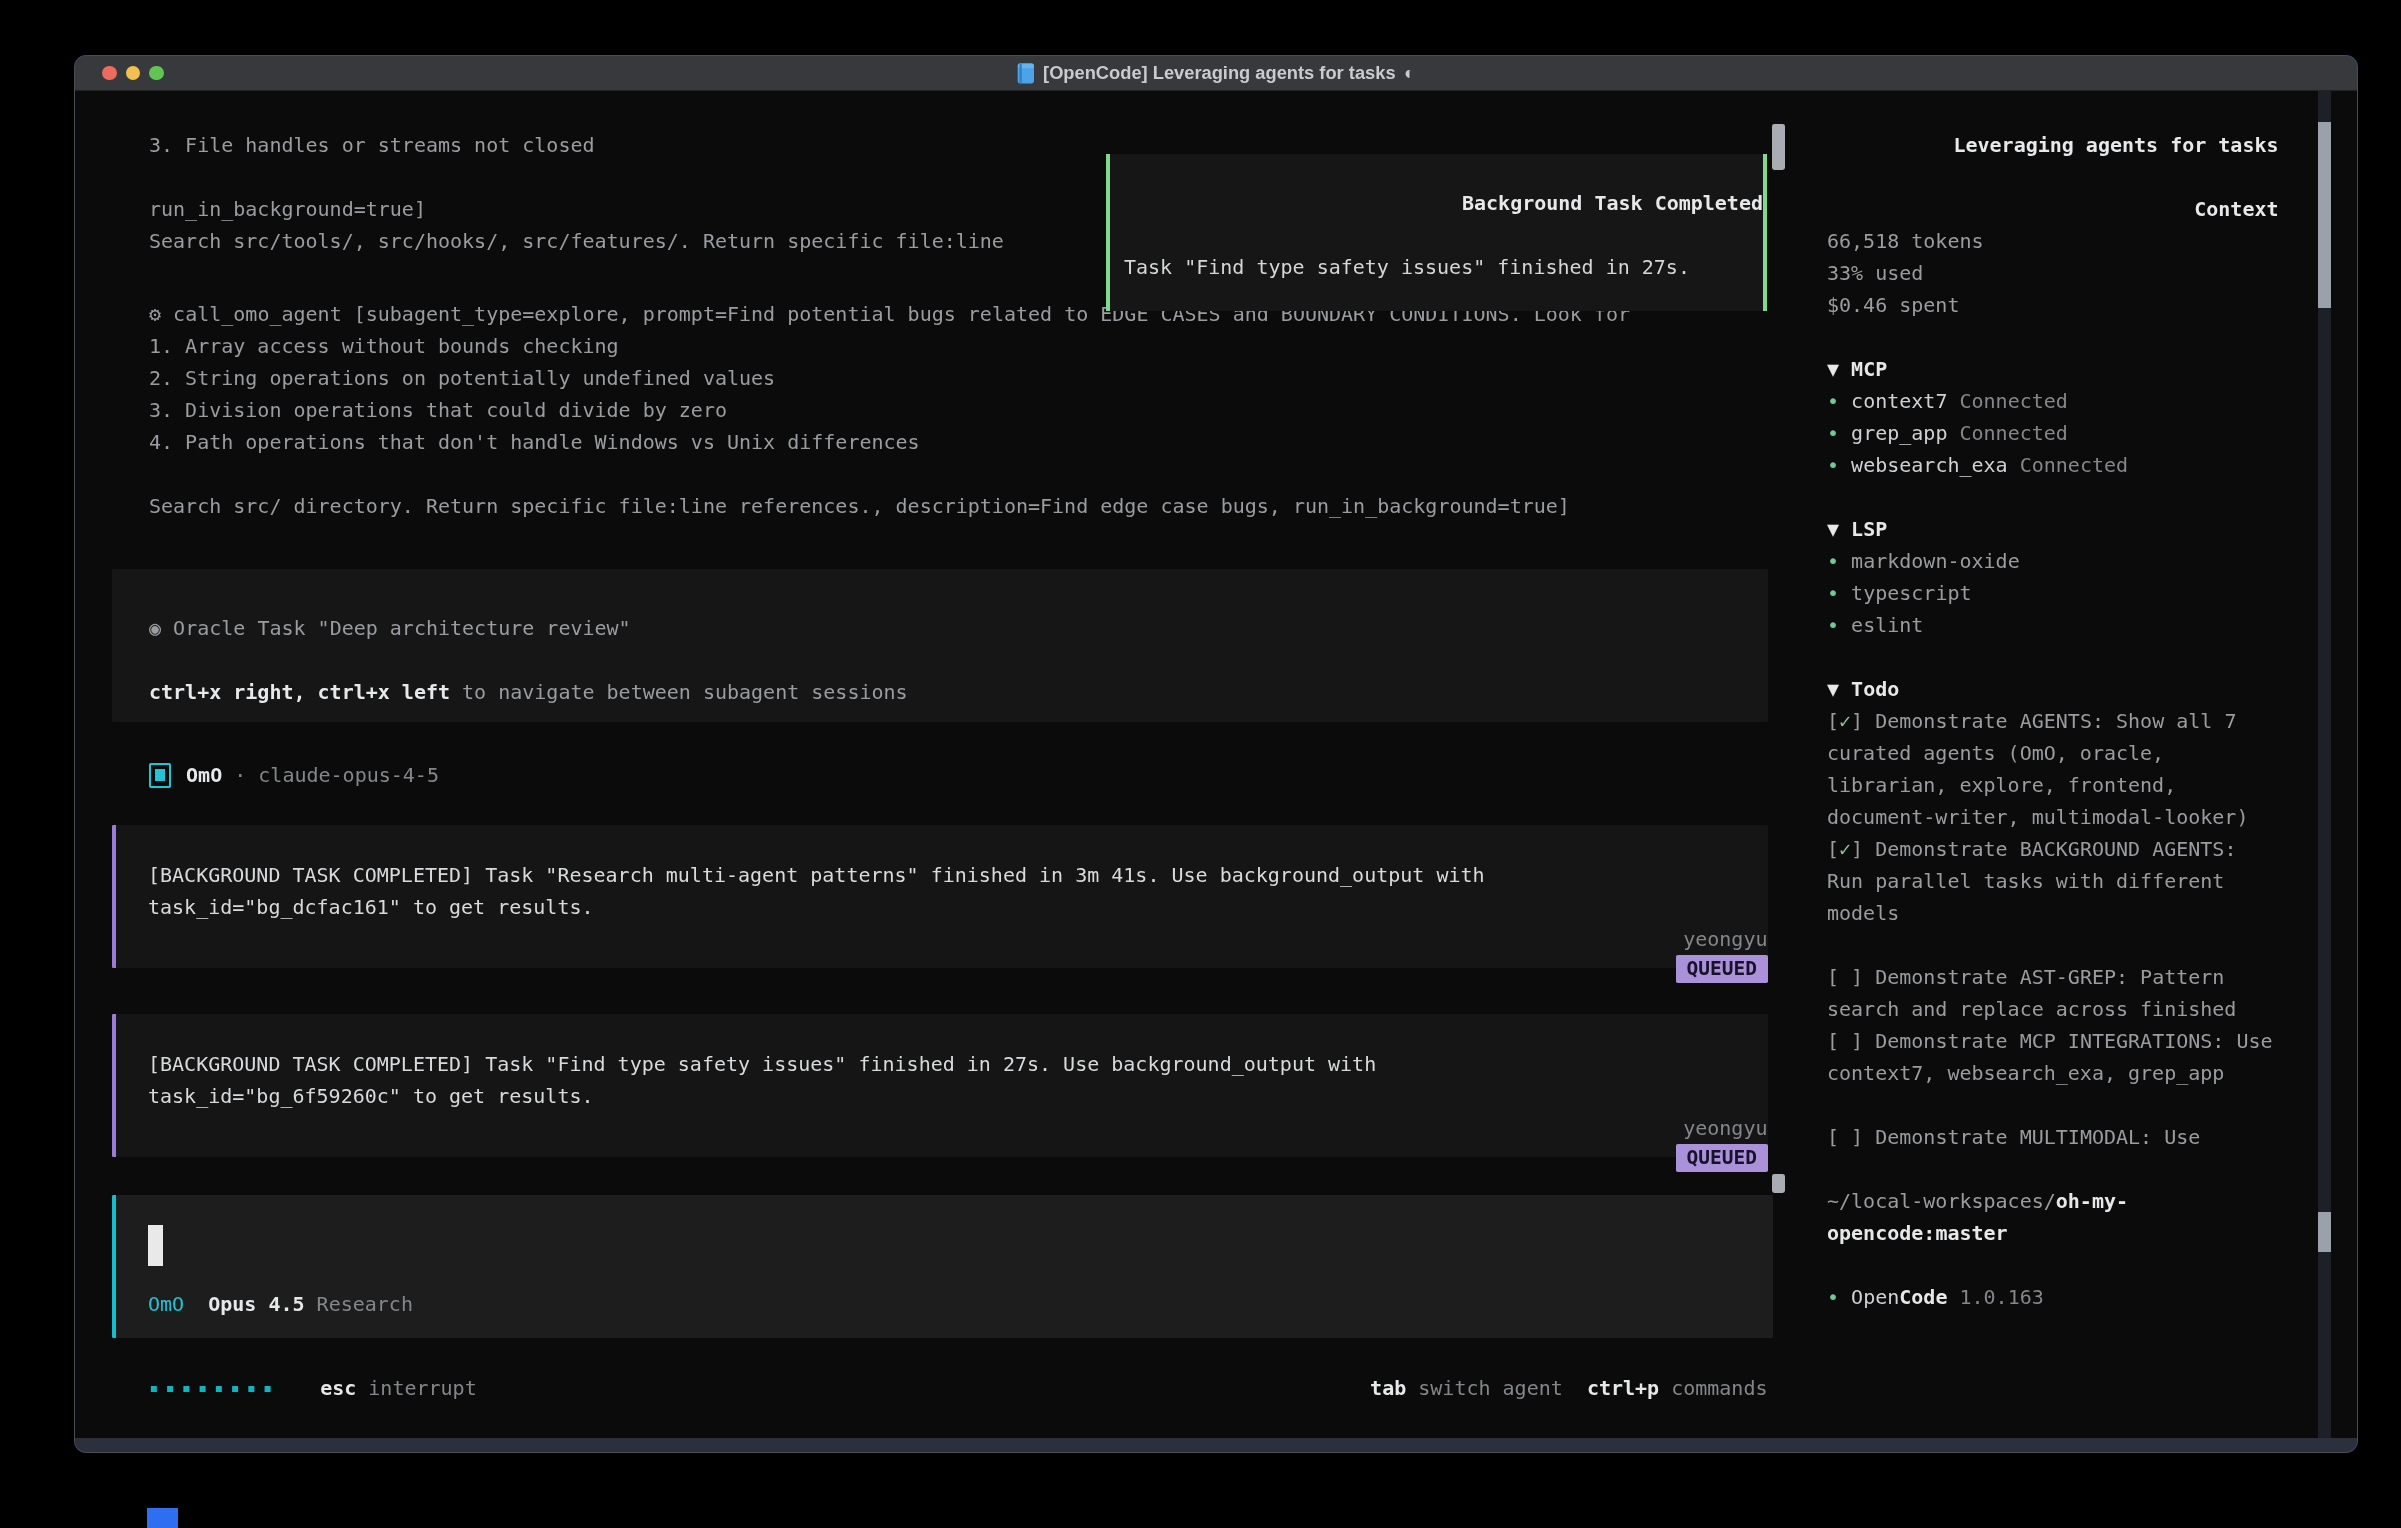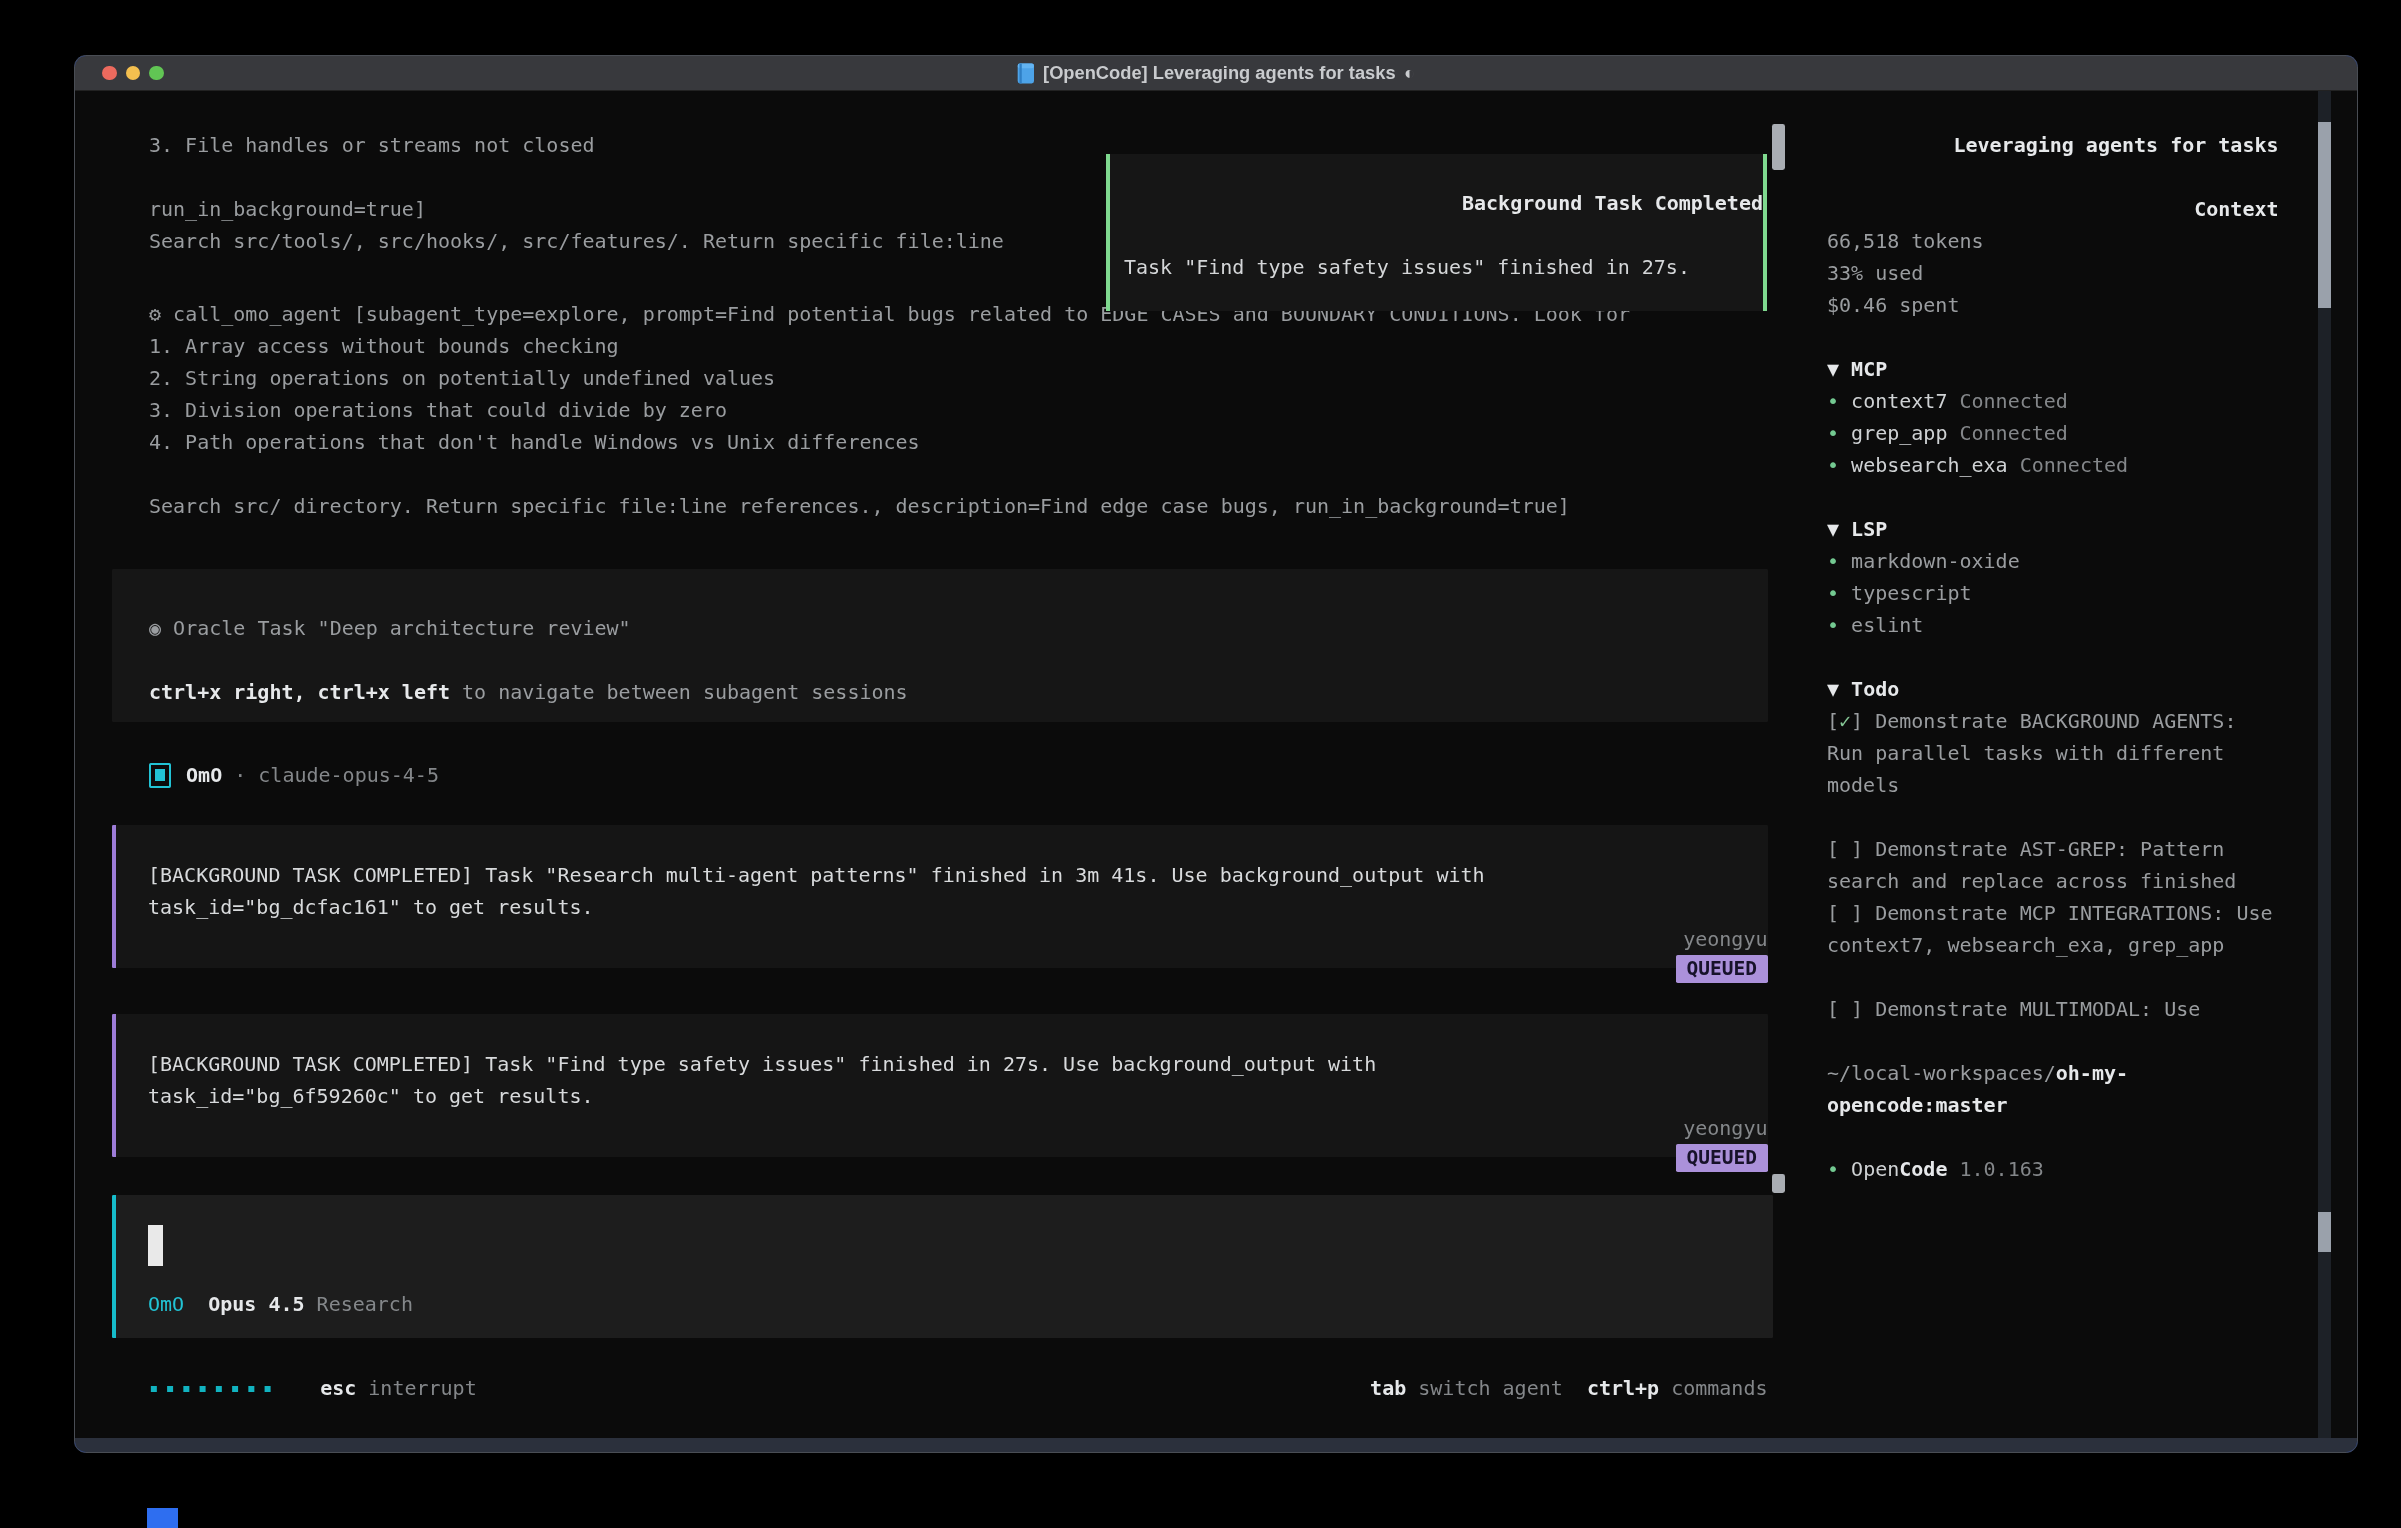--- a/index.html
+++ b/index.html
@@ -229,20 +229,21 @@
         <div class="sb-gap"></div>
 
         <div class="sb-row sb-head"><span class="bright">▼ </span><span class="bright">LSP</span></div>
         <div class="sb-row sb-head"><span class="bullet">• </span><span class="gray">markdown-oxide</span></div>
         <div class="sb-row sb-head"><span class="bullet">• </span><span class="gray">typescript</span></div>
         <div class="sb-row sb-head"><span class="bullet">• </span><span class="gray">eslint</span></div>
         <div class="sb-gap"></div>
 
         <div class="sb-row sb-head"><span class="bright">▼ </span><span class="bright">Todo</span></div>
 
+        <div class="todo"><span>[</span><span class="mark-done">✓</span><span>] </span><span>Demonstrate AGENTS: Show all 7 curated agents (OmO, oracle, librarian, explore, frontend, document-writer, multimodal-looker)</span></div>
         <div class="todo"><span>[</span><span class="mark-done">✓</span><span>] </span><span>Demonstrate BACKGROUND AGENTS: Run parallel tasks with different models</span></div>
         <div class="sb-gap"></div>
         <div class="todo"><span>[</span><span> </span><span>] </span><span>Demonstrate AST-GREP: Pattern search and replace across finished</span></div>
         <div class="todo"><span>[</span><span> </span><span>] </span><span>Demonstrate MCP INTEGRATIONS: Use context7, websearch_exa, grep_app</span></div>
         <div class="sb-gap"></div>
         <div class="todo"><span>[</span><span> </span><span>] </span><span>Demonstrate MULTIMODAL: Use</span></div>
         <div class="sb-gap"></div>
 
         <div><span class="gray">~/local-workspaces/</span><span class="bright">oh-my-opencode:</span><span class="bright">master</span></div>
         <div class="sb-gap"></div>

